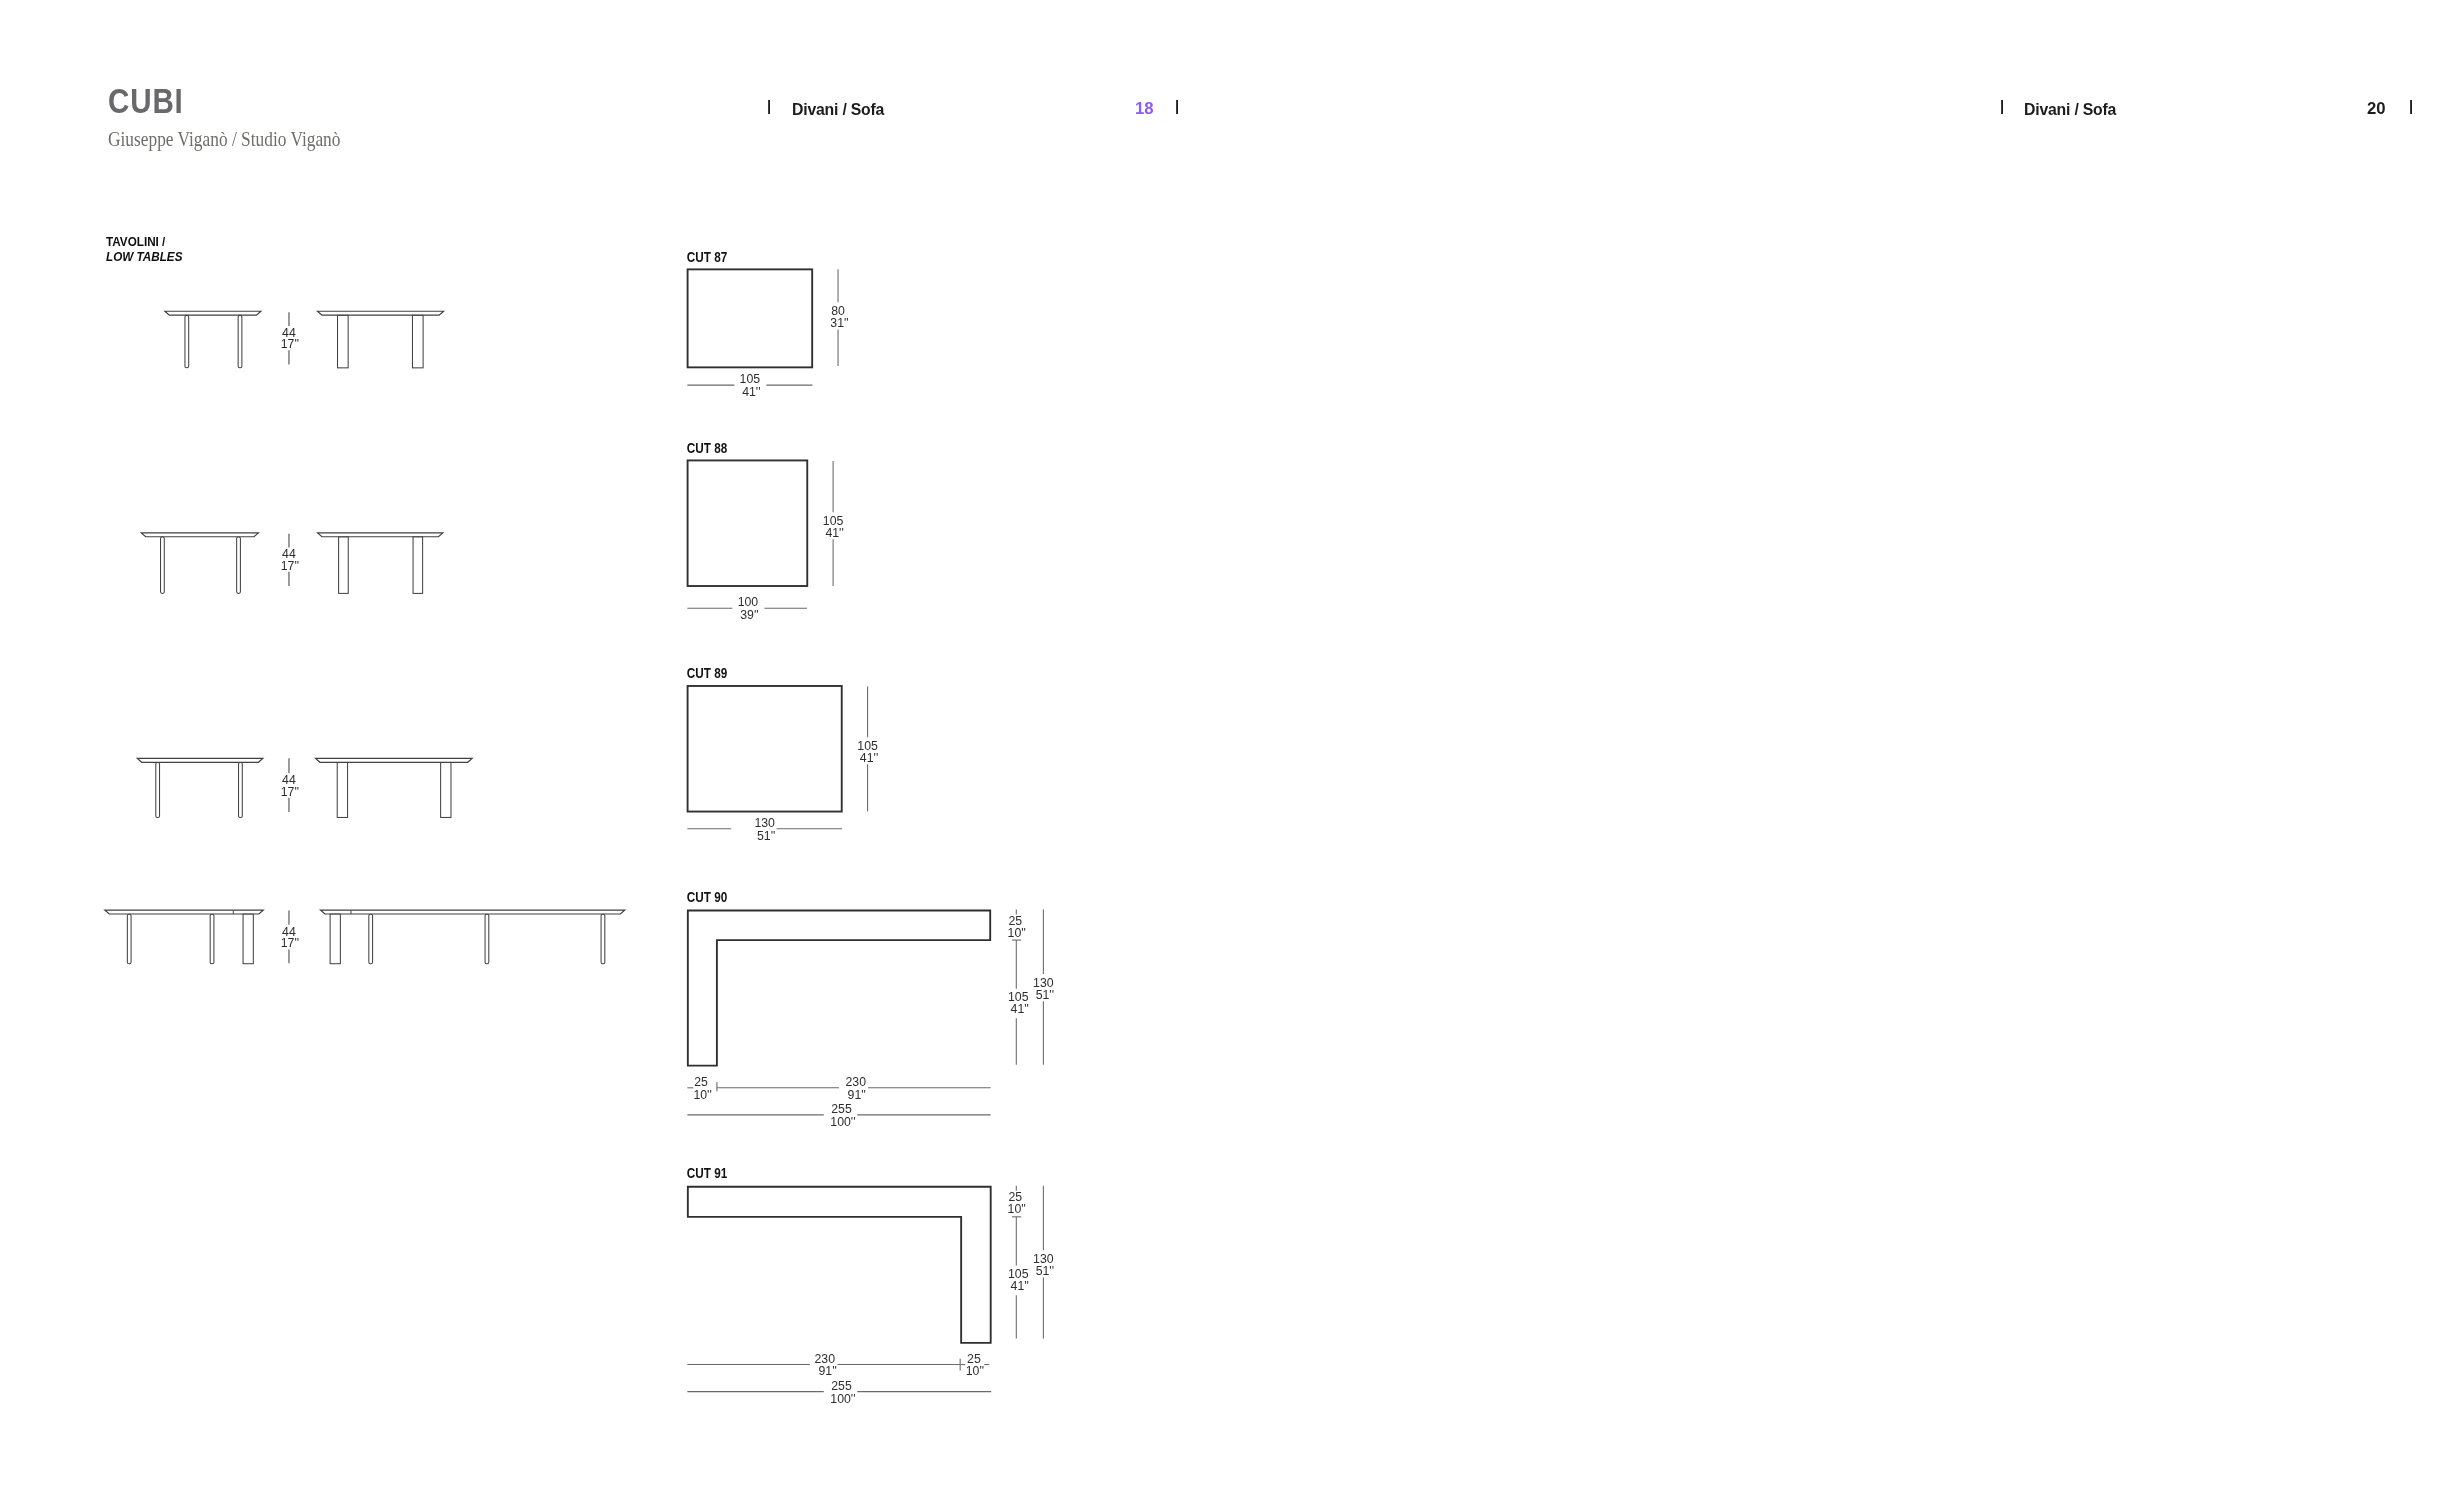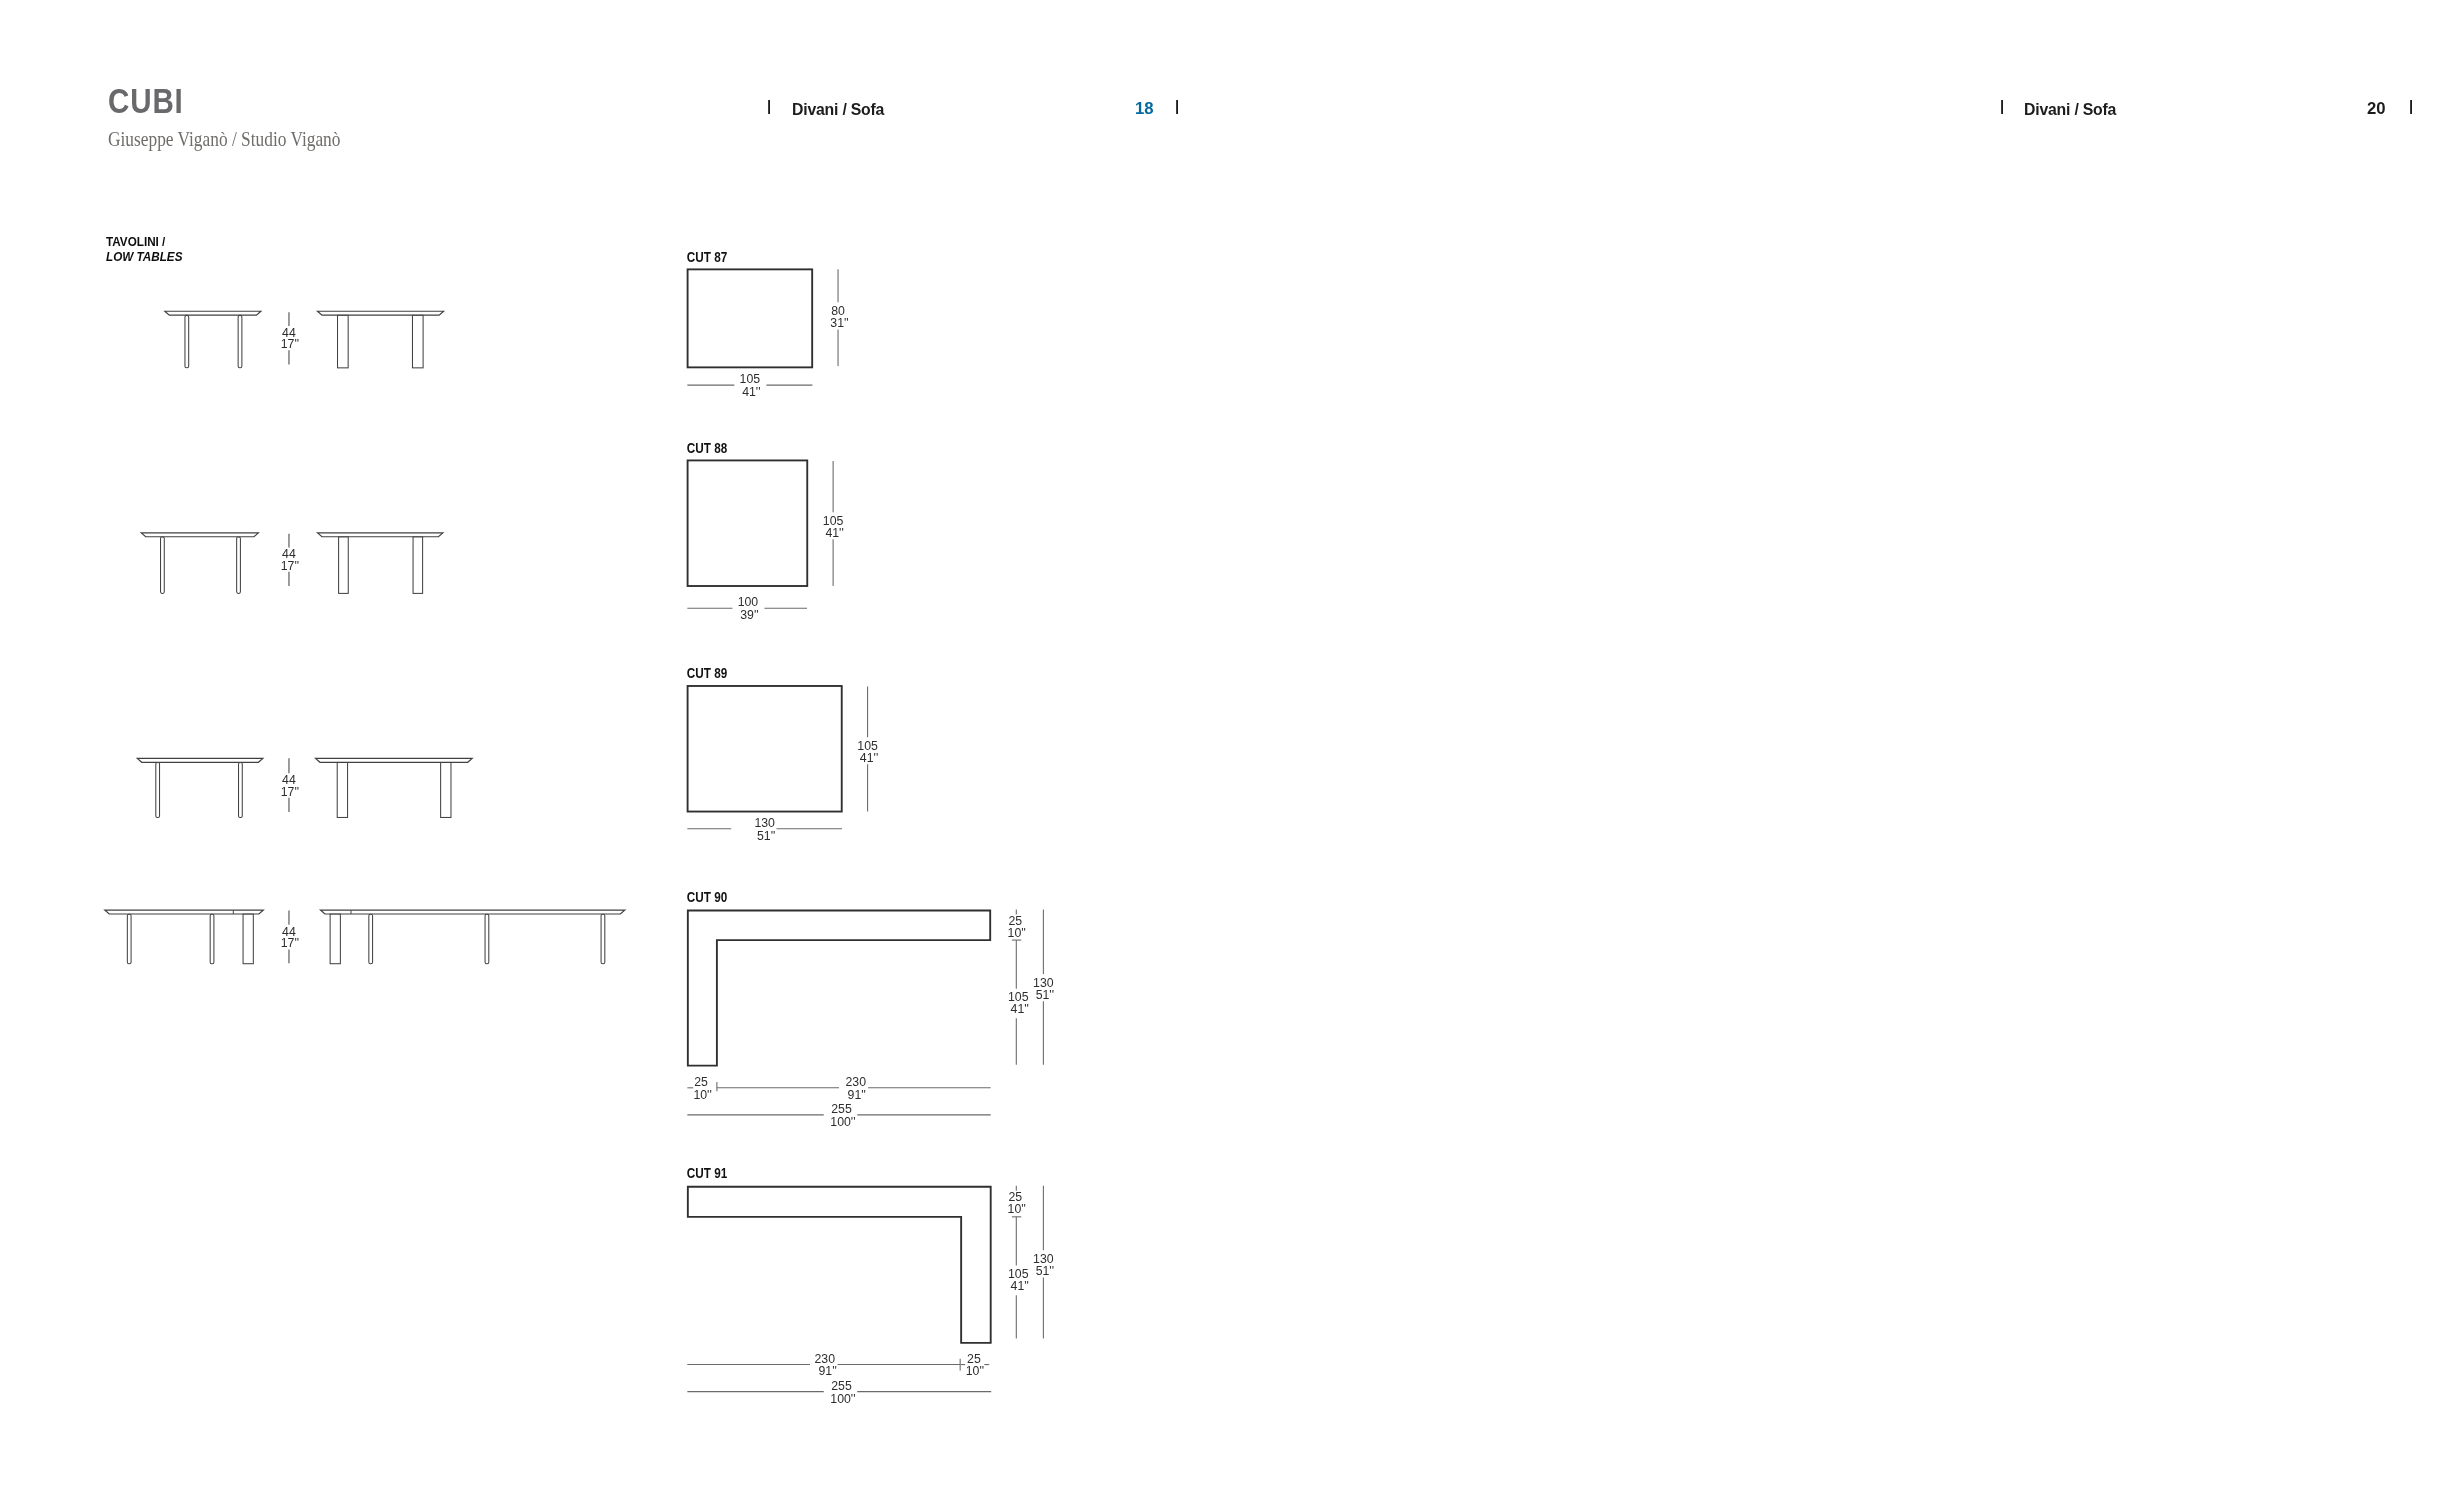--- a/index.html
+++ b/index.html
@@ -13,21 +13,21 @@
 <div id="page">
 
   <div class="abs" style="left:108px;top:83px;font-size:35px;line-height:1;font-weight:bold;letter-spacing:1px;color:#69696b;transform:scaleX(0.845) translateZ(0);transform-origin:left top;">CUBI</div>
 
   <div class="abs" style="left:108px;top:129px;font-size:21.7px;line-height:1;font-family:'Liberation Serif',serif;color:#6f6d6a;transform:scaleX(0.8) translateZ(0);transform-origin:left top;">Giuseppe Viganò / Studio Viganò</div>
 
   <div class="abs" style="left:767px;top:99px;font-size:14.8px;line-height:1;font-weight:bold;color:#1c1c1c;">|</div>
 
   <div class="abs" style="left:792px;top:102px;font-size:15.8px;line-height:1;font-weight:bold;letter-spacing:-0.2px;color:#1c1c1c;">Divani / Sofa</div>
 
-  <div class="abs" style="left:1135px;top:101px;font-size:16.7px;line-height:1;font-weight:bold;color:#0369a1;">18</div>
+  <div class="abs" style="left:1135px;top:101px;font-size:16.7px;line-height:1;font-weight:bold;color:#8b5cf6;">18</div>
 
   <div class="abs" style="left:1175px;top:99px;font-size:14.8px;line-height:1;font-weight:bold;color:#1c1c1c;">|</div>
 
   <div class="abs" style="left:2000px;top:99px;font-size:14.8px;line-height:1;font-weight:bold;color:#1c1c1c;">|</div>
 
   <div class="abs" style="left:2024px;top:102px;font-size:15.8px;line-height:1;font-weight:bold;letter-spacing:-0.2px;color:#1c1c1c;">Divani / Sofa</div>
 
   <div class="abs" style="left:2367px;top:101px;font-size:16.7px;line-height:1;font-weight:bold;color:#1c1c1c;">20</div>
 
   <div class="abs" style="left:2409px;top:99px;font-size:14.8px;line-height:1;font-weight:bold;color:#1c1c1c;">|</div>

